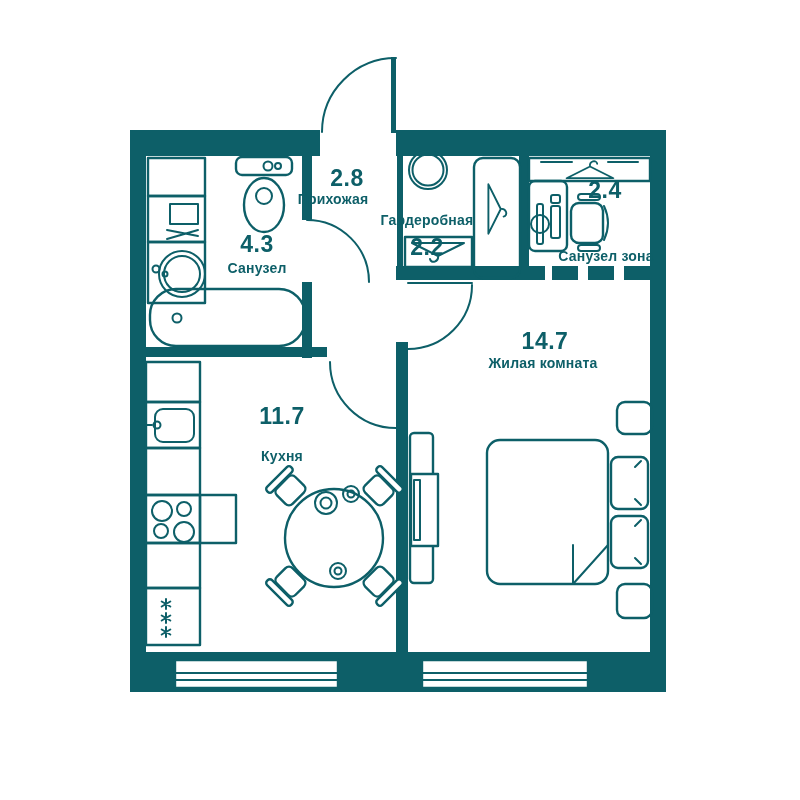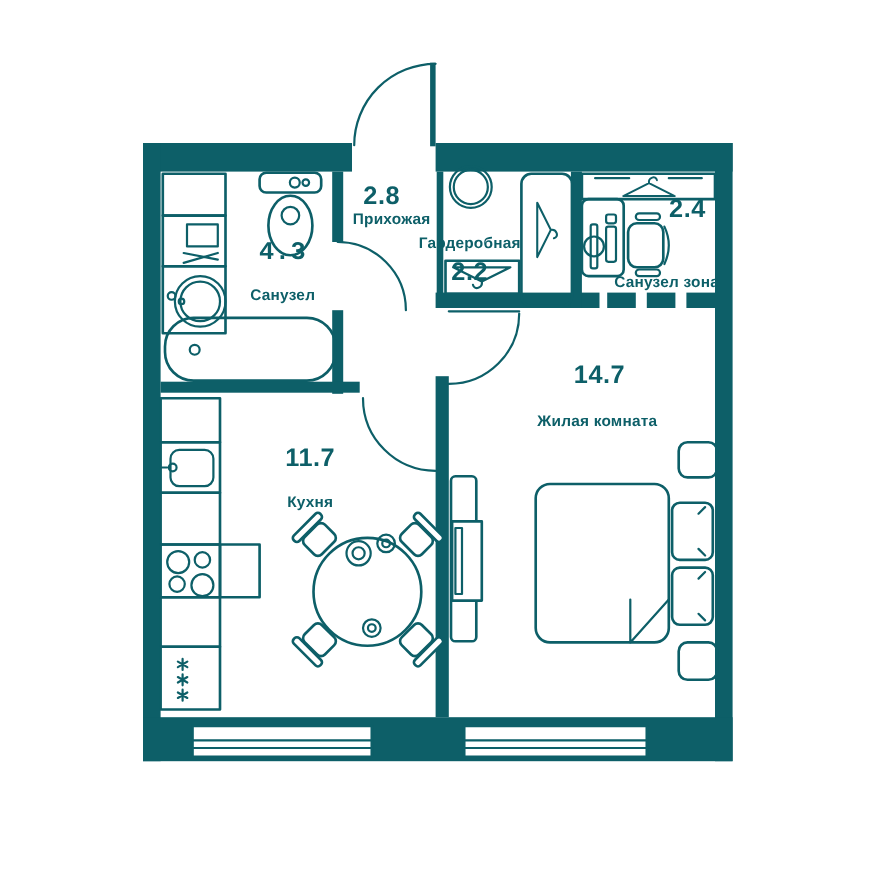--- a/index.html
+++ b/index.html
@@ -212,30 +212,30 @@
     <path class="ln2" d="M641,520 l-6,6 M641,564 l-6,-6"></path>
   </g>
   <g>
     <rect class="ln" x="617" y="402" width="35" height="32" rx="8"></rect>
   </g>
   <g>
     <rect class="ln" x="617" y="584" width="35" height="34" rx="8"></rect>
   </g>
 </svg>
 
-  <div class="lbl area" style="left:257px; top:229px;font-family:Liberation Mono, monospace;">4.3</div>
+  <div class="lbl area" style="left:257px; top:244px;">4.3</div>
   <div class="lbl rname" style="left:257px; top:268px;">Санузел</div>
 
   <div class="lbl area" style="left:347px; top:178px;">2.8</div>
-  <div class="lbl rname" style="left:356px; top:199px;">Прихожая</div>
+  <div class="lbl rname" style="left:333px; top:199px;">Прихожая</div>
 
   <div class="lbl area" style="left:427px; top:199px;margin-top:48px;">2.2</div>
   <div class="lbl rname" style="left:427px; top:220px;">Гардеробная</div>
 
-  <div class="lbl area" style="left:605px; top:190px;margin-left:20px;">2.4</div>
+  <div class="lbl area" style="left:605px; top:190px;">2.4</div>
   <div class="lbl rname" style="left:606px; top:256px;">Санузел зона</div>
 
   <div class="lbl area" style="left:545px; top:341px;">14.7</div>
-  <div class="lbl rname" style="left:543px; top:382px;">Жилая комната</div>
+  <div class="lbl rname" style="left:543px; top:363px;">Жилая комната</div>
 
   <div class="lbl area" style="left:282px; top:416px;">11.7</div>
   <div class="lbl rname" style="left:282px; top:456px;">Кухня</div>
 </div>
 
 </body></html>

